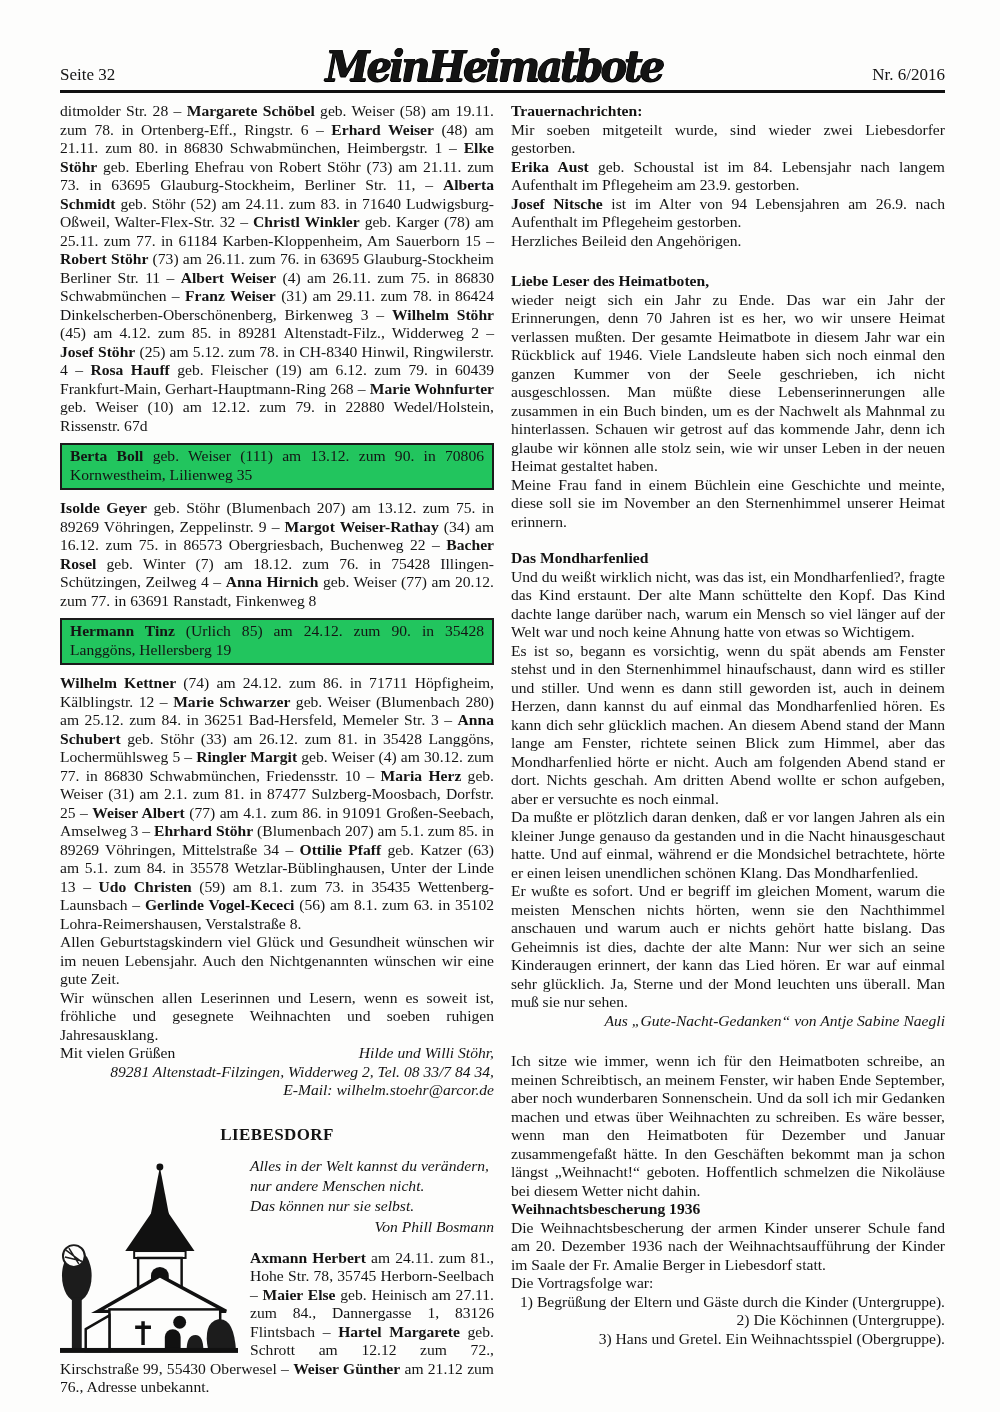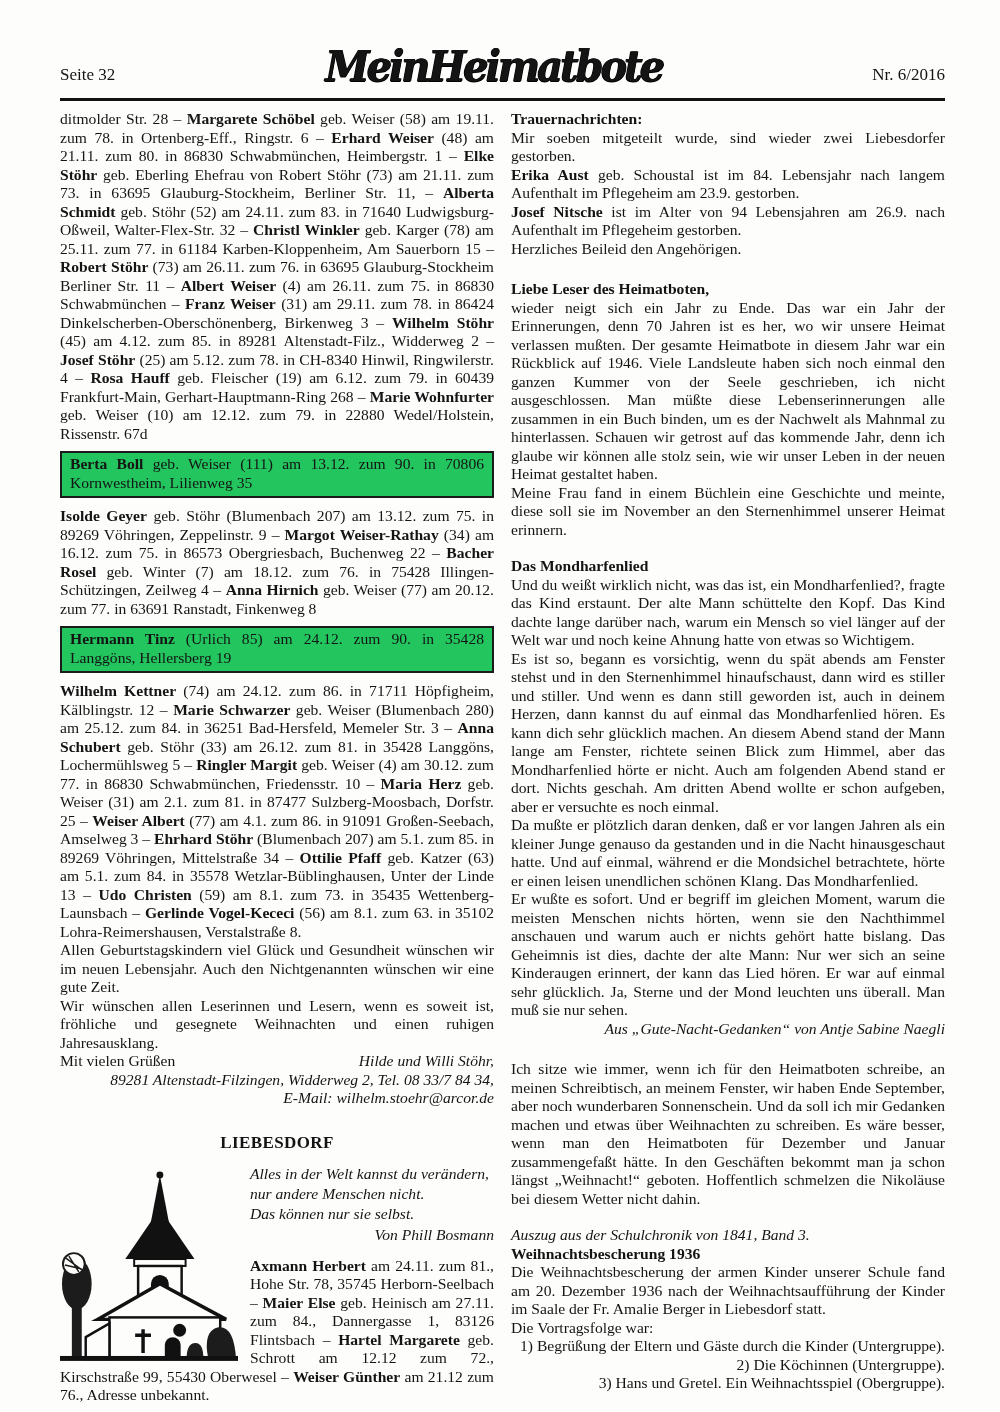--- a/index.html
+++ b/index.html
@@ -4,21 +4,21 @@
 <style>
   html,body{margin:0;padding:0;background:#888;}
   .page{
     width:1000px;height:1412px;background:#fdfdfc;color:#141414;
     box-sizing:border-box;padding:28px 55px 0 60px;overflow:hidden;
     font-family:"Liberation Serif","DejaVu Serif",serif;
     font-size:15.6px;line-height:18.5px;position:relative;
   }
   
   .header{display:flex;align-items:flex-end;justify-content:space-between;
-    border-bottom:3px solid #111;padding-bottom:12px;height:58px;}
+    border-bottom:3px solid #111;padding-bottom:4px;height:58px;}
   .page-num,.issue{font-size:17px;padding-bottom:2px;}
   .masthead{
     font-family:"DejaVu Serif",serif;font-weight:bold;font-style:italic;
     font-size:40px;letter-spacing:-3px;word-spacing:-10px;line-height:40px;
     transform:scaleY(1.08);
     text-shadow:0.6px 0 #000,-0.6px 0 #000,0 0.4px #000;
   }
   
   .columns{display:flex;gap:17px;margin-top:9px;}
   .col{width:434px;}
@@ -55,21 +55,21 @@
 
       <div class="box p"><b>Berta Boll</b> geb. Weiser (111) am 13.12. zum 90. in 70806 Kornwestheim, Lilienweg 35</div>
 
       <div class="p"><b>Isolde Geyer</b> geb. Stöhr (Blumenbach 207) am 13.12. zum 75. in 89269 Vöhringen, Zeppelinstr. 9 – <b>Margot Weiser-Rathay</b> (34) am 16.12. zum 75. in 86573 Obergriesbach, Buchenweg 22 – <b>Bacher Rosel</b> geb. Winter (7) am 18.12. zum 76. in 75428 Illingen-Schützingen, Zeilweg 4 – <b>Anna Hirnich</b> geb. Weiser (77) am 20.12. zum 77. in 63691 Ranstadt, Finkenweg 8</div>
 
       <div class="box p"><b>Hermann Tinz</b> (Urlich 85) am 24.12. zum 90. in 35428 Langgöns, Hellersberg 19</div>
 
       <div class="p"><b>Wilhelm Kettner</b> (74) am 24.12. zum 86. in 71711 Höpfigheim, Kälblingstr. 12 – <b>Marie Schwarzer</b> geb. Weiser (Blumenbach 280) am 25.12. zum 84. in 36251 Bad-Hersfeld, Memeler Str. 3 – <b>Anna Schubert</b> geb. Stöhr (33) am 26.12. zum 81. in 35428 Langgöns, Lochermühlsweg 5 – <b>Ringler Margit</b> geb. Weiser (4) am 30.12. zum 77. in 86830 Schwabmünchen, Friedensstr. 10 – <b>Maria Herz</b> geb. Weiser (31) am 2.1. zum 81. in 87477 Sulzberg-Moosbach, Dorfstr. 25 – <b>Weiser Albert</b> (77) am 4.1. zum 86. in 91091 Großen-Seebach, Amselweg 3 – <b>Ehrhard Stöhr</b> (Blumenbach 207) am 5.1. zum 85. in 89269 Vöhringen, Mittelstraße 34 – <b>Ottilie Pfaff</b> geb. Katzer (63) am 5.1. zum 84. in 35578 Wetzlar-Büblinghausen, Unter der Linde 13 – <b>Udo Christen</b> (59) am 8.1. zum 73. in 35435 Wettenberg-Launsbach – <b>Gerlinde Vogel-Kececi</b> (56) am 8.1. zum 63. in 35102 Lohra-Reimershausen, Verstalstraße 8.</div>
 
       <div class="p">Allen Geburtstagskindern viel Glück und Gesundheit wünschen wir im neuen Lebensjahr. Auch den Nichtgenannten wünschen wir eine gute Zeit.</div>
-      <div class="p">Wir wünschen allen Leserinnen und Lesern, wenn es soweit ist, fröhliche und gesegnete Weihnachten und einen ruhigen Jahresausklang.</div>
+      <div class="p">Wir wünschen allen Leserinnen und Lesern, wenn es soweit ist, fröhliche und gesegnete Weihnachten und soeben ruhigen Jahresausklang.</div>
 
       <div class="sig-row">
         <span>Mit vielen Grüßen</span>
         <span class="it">Hilde und Willi Stöhr,</span>
       </div>
       <div class="it right-al">89281 Altenstadt-Filzingen, Widderweg 2, Tel. 08 33/7 84 34,</div>
       <div class="it right-al">E-Mail: wilhelm.stoehr@arcor.de</div>
 
       <div class="liebesdorf-title">LIEBESDORF</div>
 
@@ -123,21 +123,20 @@
 
       <div class="heading gap18">Das Mondharfenlied</div>
       <div class="p">Und du weißt wirklich nicht, was das ist, ein Mondharfenlied?, fragte das Kind erstaunt. Der alte Mann schüttelte den Kopf. Das Kind dachte lange darüber nach, warum ein Mensch so viel länger auf der Welt war und noch keine Ahnung hatte von etwas so Wichtigem.</div>
       <div class="p">Es ist so, begann es vorsichtig, wenn du spät abends am Fenster stehst und in den Sternenhimmel hinaufschaust, dann wird es stiller und stiller. Und wenn es dann still geworden ist, auch in deinem Herzen, dann kannst du auf einmal das Mondharfenlied hören. Es kann dich sehr glücklich machen. An diesem Abend stand der Mann lange am Fenster, richtete seinen Blick zum Himmel, aber das Mondharfenlied hörte er nicht. Auch am folgenden Abend stand er dort. Nichts geschah. Am dritten Abend wollte er schon aufgeben, aber er versuchte es noch einmal.</div>
       <div class="p">Da mußte er plötzlich daran denken, daß er vor langen Jahren als ein kleiner Junge genauso da gestanden und in die Nacht hinausgeschaut hatte. Und auf einmal, während er die Mondsichel betrachtete, hörte er einen leisen unendlichen schönen Klang. Das Mondharfenlied.</div>
       <div class="p">Er wußte es sofort. Und er begriff im gleichen Moment, warum die meisten Menschen nichts hörten, wenn sie den Nachthimmel anschauen und warum auch er nichts gehört hatte bislang. Das Geheimnis ist dies, dachte der alte Mann: Nur wer sich an seine Kinderaugen erinnert, der kann das Lied hören. Er war auf einmal sehr glücklich. Ja, Sterne und der Mond leuchten uns überall. Man muß sie nur sehen.</div>
       <div class="it right-al">Aus „Gute-Nacht-Gedanken“ von Antje Sabine Naegli</div>
 
       <div class="p gap22">Ich sitze wie immer, wenn ich für den Heimatboten schreibe, an meinen Schreibtisch, an meinem Fenster, wir haben Ende September, aber noch wunderbaren Sonnenschein. Und da soll ich mir Gedanken machen und etwas über Weihnachten zu schreiben. Es wäre besser, wenn man den Heimatboten für Dezember und Januar zusammengefaßt hätte. In den Geschäften bekommt man ja schon längst „Weihnacht!“ geboten. Hoffentlich schmelzen die Nikoläuse bei diesem Wetter nicht dahin.</div>
 
-      <div class="it gap18">Auszug aus der Schulchronik von 1841, Band 3.</div>
       <div class="heading">Weihnachtsbescherung 1936</div>
       <div class="p">Die Weihnachtsbescherung der armen Kinder unserer Schule fand am 20. Dezember 1936 nach der Weihnachtsaufführung der Kinder im Saale der Fr. Amalie Berger in Liebesdorf statt.</div>
       <div>Die Vortragsfolge war:</div>
       <div class="list">
         <div>1) Begrüßung der Eltern und Gäste durch die Kinder (Untergruppe).</div>
         <div>2) Die Köchinnen (Untergruppe).</div>
         <div>3) Hans und Gretel. Ein Weihnachtsspiel (Obergruppe).</div>
       </div>
     </div>
 

